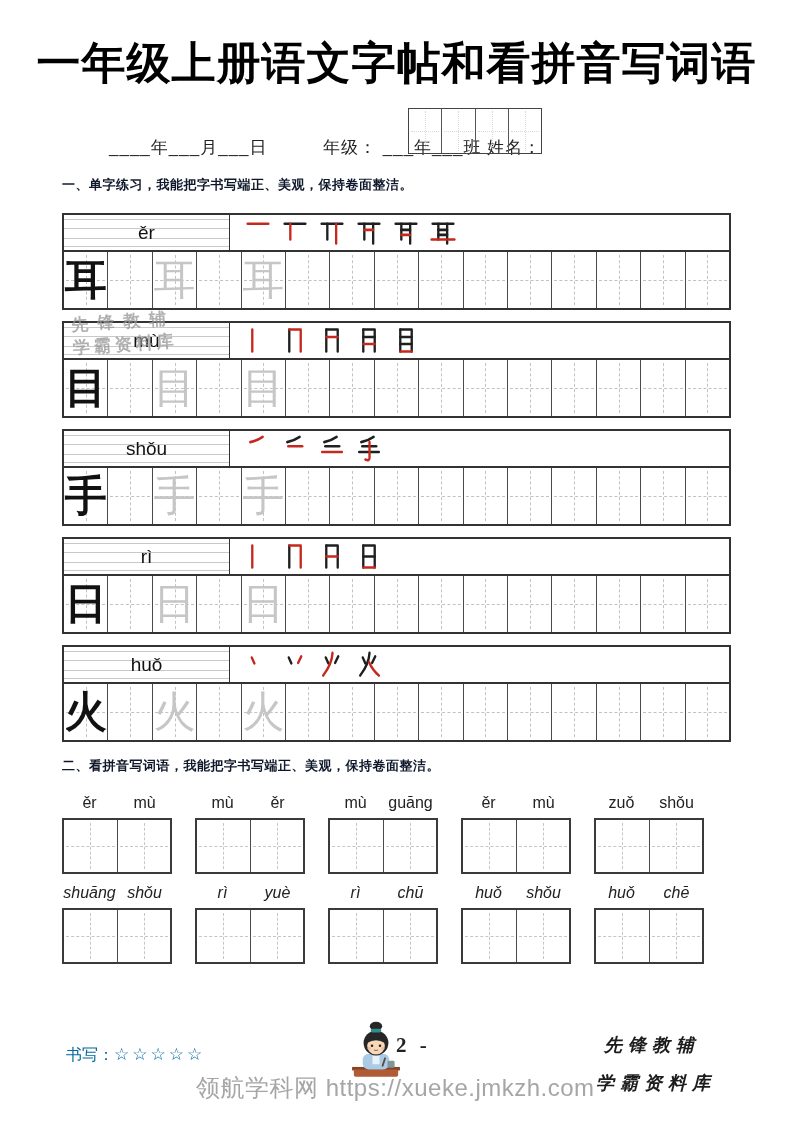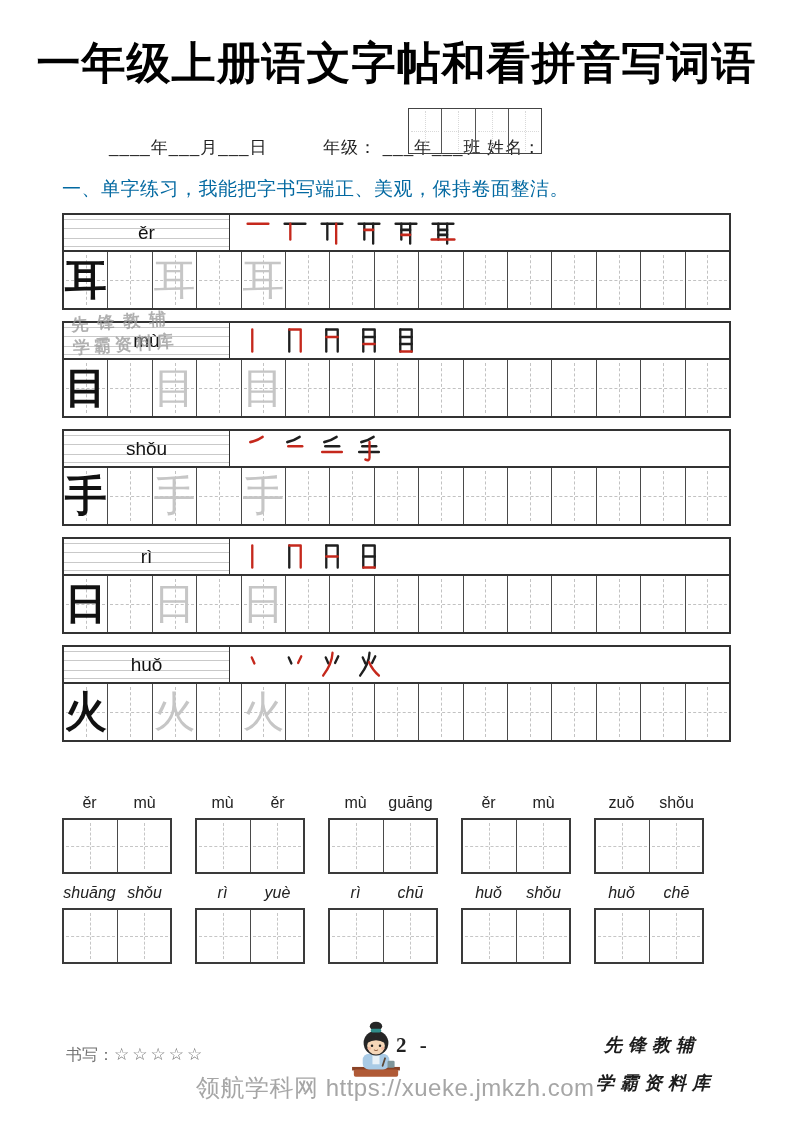--- a/index.html
+++ b/index.html
@@ -28,21 +28,21 @@
     position:absolute;left:343px;top:-22px;
     display:flex;border:1.5px solid #444;height:46px;width:134px;box-sizing:border-box;
   }
   .name-grid .ncell{position:relative;flex:1;border-right:1px solid #555;}
   .name-grid .ncell:last-child{border-right:none;}
   .name-grid .ncell::before{content:"";position:absolute;left:50%;top:2px;bottom:2px;border-left:1px dotted #d9d9d9;}
   .name-grid .ncell::after{content:"";position:absolute;top:50%;left:2px;right:2px;border-top:1px dotted #d9d9d9;}
   
   .sec-heading{
     position:absolute;left:62px;width:700px;
-    font-size:19px;font-weight:400;color:#0369a1;letter-spacing:0.5px;
+    font-size:13px;font-weight:700;color:#0f172a;letter-spacing:0.5px;
   }
   #sec1-heading{top:176px;}
   #sec2-heading{top:757px;}
   
   #char-blocks{position:absolute;top:213px;left:62px;width:669px;}
   .char-block{
     border:2px solid #333;box-sizing:border-box;margin-bottom:11px;background:#fff;
   }
   .char-header{display:flex;height:35px;border-bottom:2px solid #333;}
   .pinyin-box{
@@ -87,21 +87,21 @@
   .word-group{width:110px;flex:none;}
   .word-labels{display:flex;height:22px;margin-bottom:2px;}
   .word-labels span{width:55px;text-align:center;font-size:16px;color:#222;white-space:nowrap;}
   .word-box{display:flex;height:56px;border:2px solid #3a3a3a;box-sizing:border-box;}
   .wcell{position:relative;flex:1;border-right:1px solid #4a4a4a;}
   .wcell:last-child{border-right:none;}
   .wcell::before{content:"";position:absolute;left:50%;top:3px;bottom:3px;border-left:1px dashed #c6c6c6;}
   .wcell::after{content:"";position:absolute;top:50%;left:2px;right:2px;border-top:1px dashed #c6c6c6;}
   
   .footer-left{
-    position:absolute;left:66px;top:1044px;font-size:16px;color:#737373;
+    position:absolute;left:66px;top:1044px;font-size:16px;color:#0369a1;
     font-family:"Liberation Serif","DejaVu Serif",serif;
   }
   .footer-left .stars{letter-spacing:3px;font-size:17px;}
   .scholar-boy{position:absolute;left:349px;top:1020px;z-index:2;}
   .page-number{
     position:absolute;left:396px;top:1033px;z-index:1;
     font-family:"Liberation Serif","DejaVu Serif",serif;
     font-size:21px;font-weight:bold;color:#222;letter-spacing:4px;
   }
   .site-watermark{
@@ -426,20 +426,21 @@
           <div class="pcell"></div>
         </div>
       </div>
     </div>
 
   <div class="overlay-watermark">
     <div class="wl1">先锋教辅</div>
     <div class="wl2">学霸资料库</div>
   </div>
 
+  <div class="sec-heading" id="sec2-heading">二、看拼音写词语，我能把字书写端正、美观，保持卷面整洁。</div>
 
   <div class="word-row" id="word-row-1">
       <div class="word-group">
         <div class="word-labels">
           <span>ěr</span>
           <span>mù</span>
         </div>
         <div class="word-box">
           <div class="wcell"></div>
           <div class="wcell"></div>

